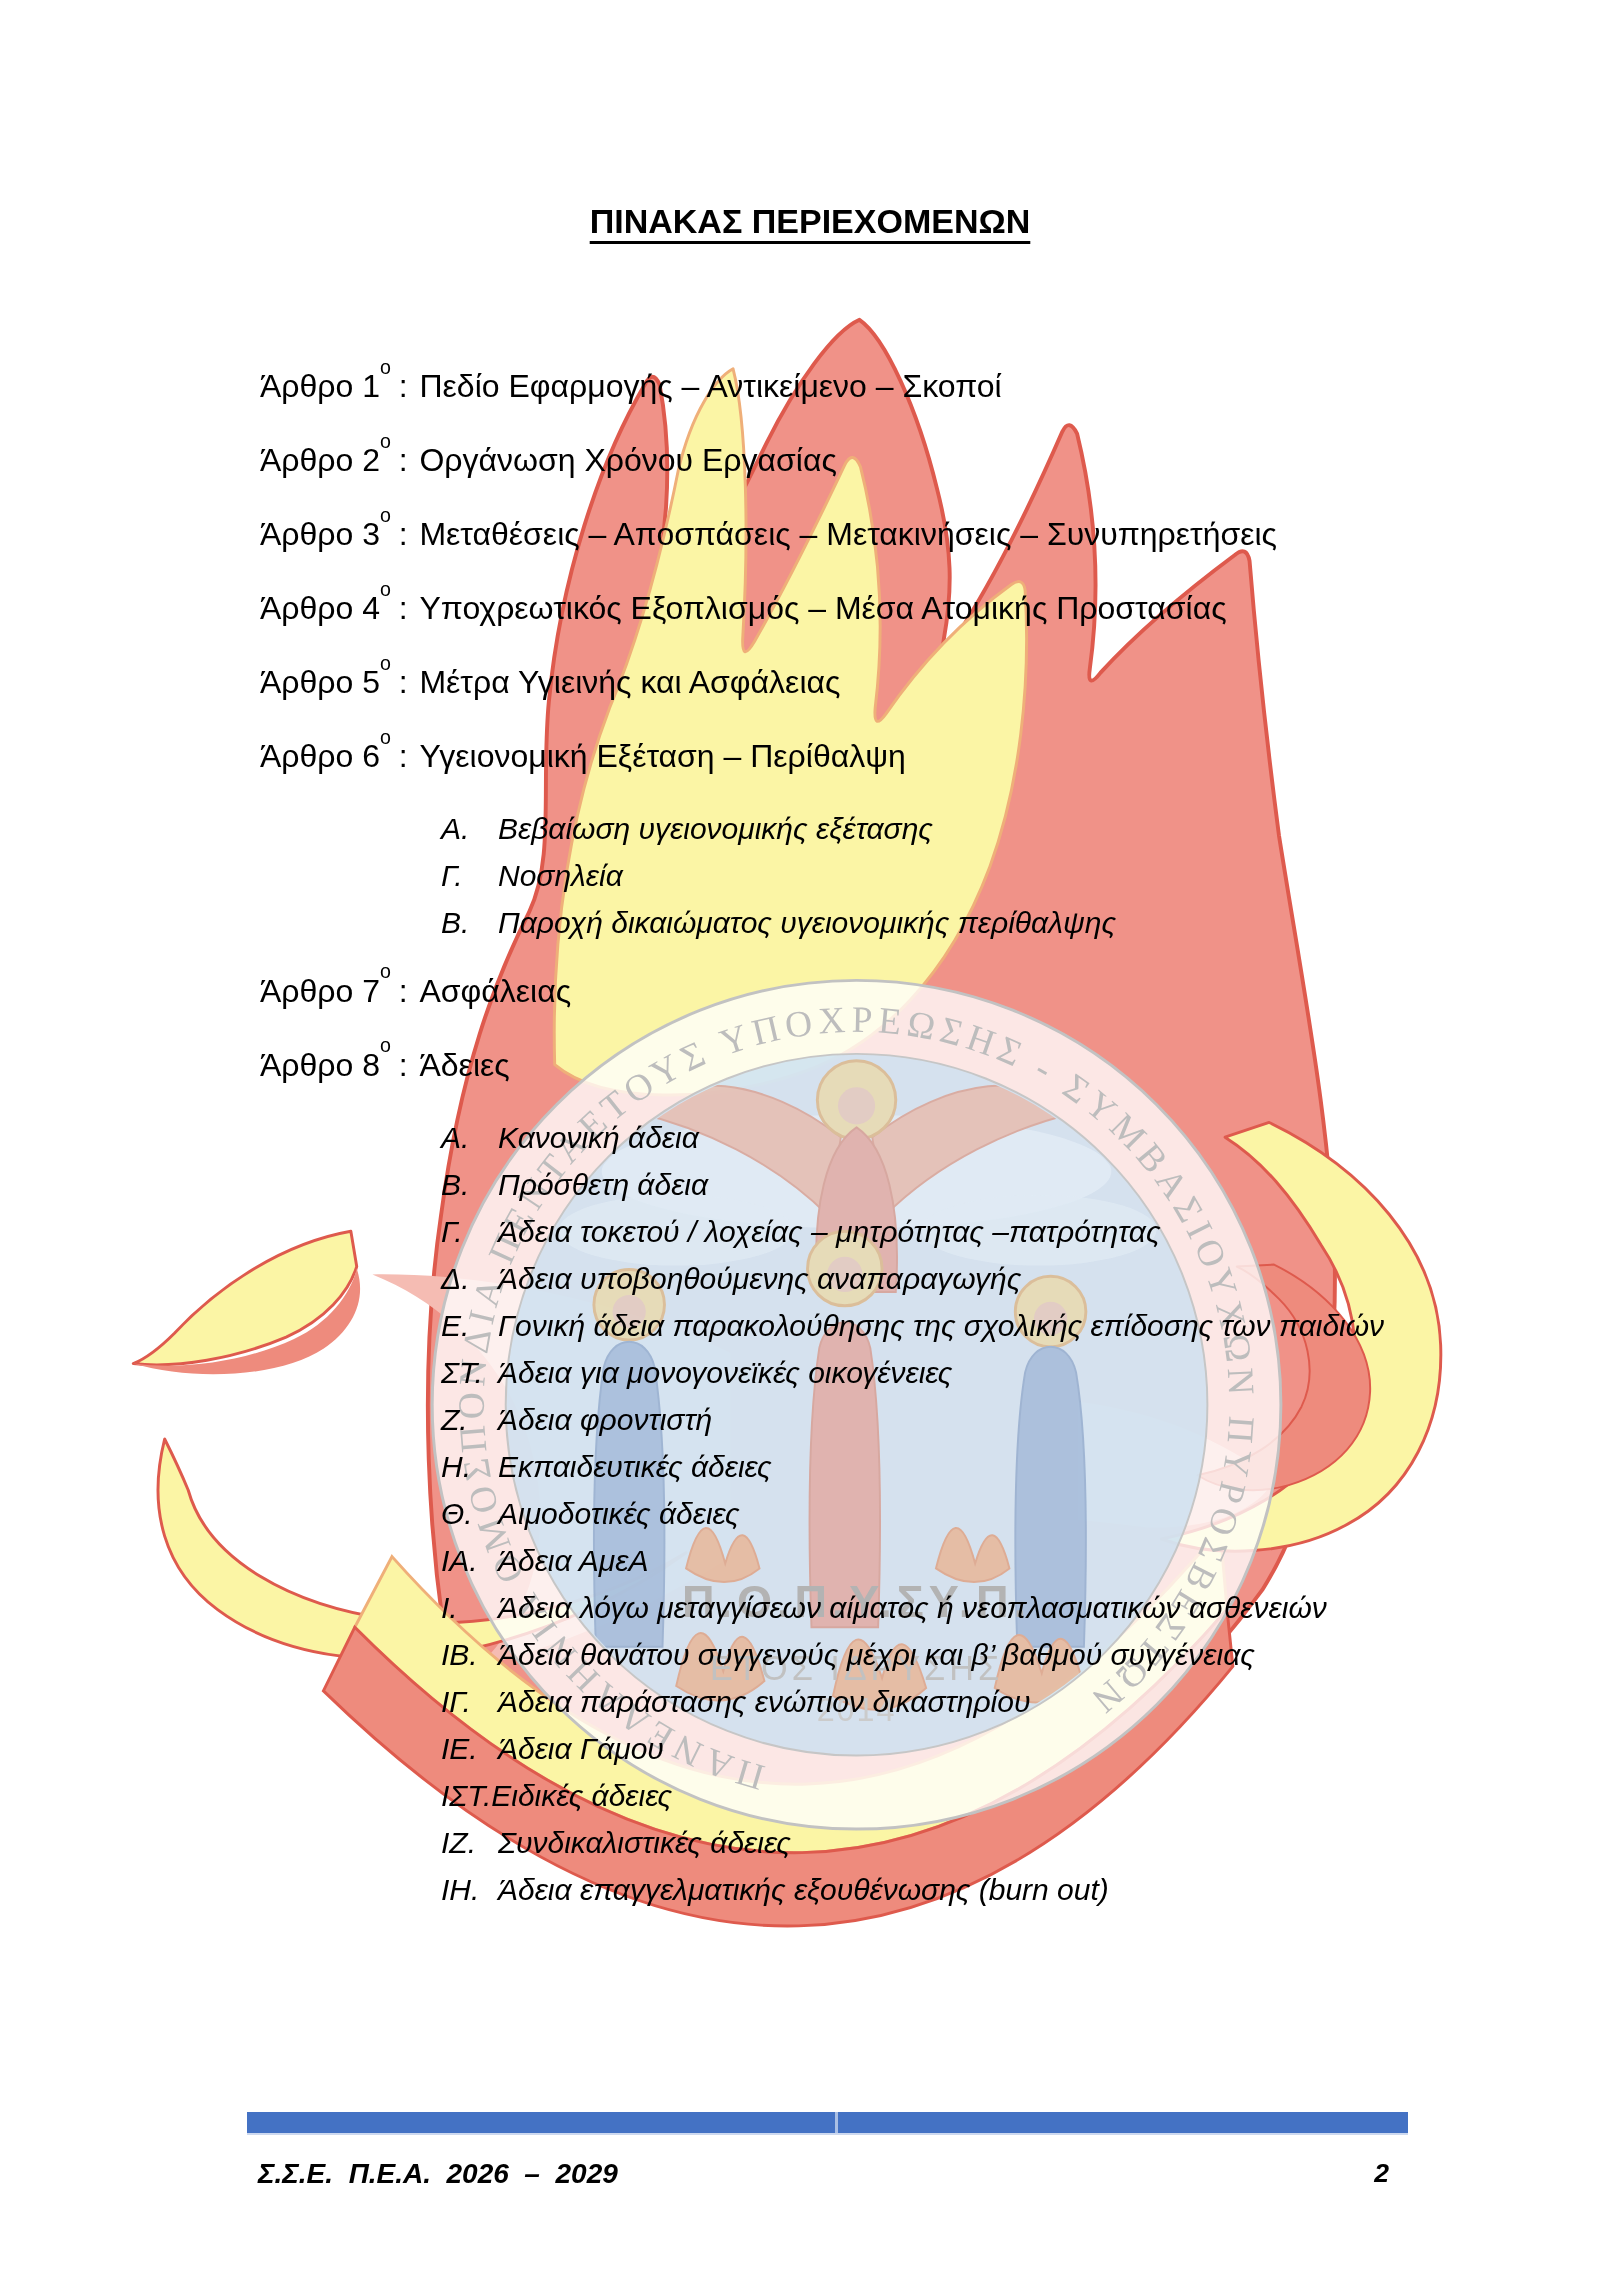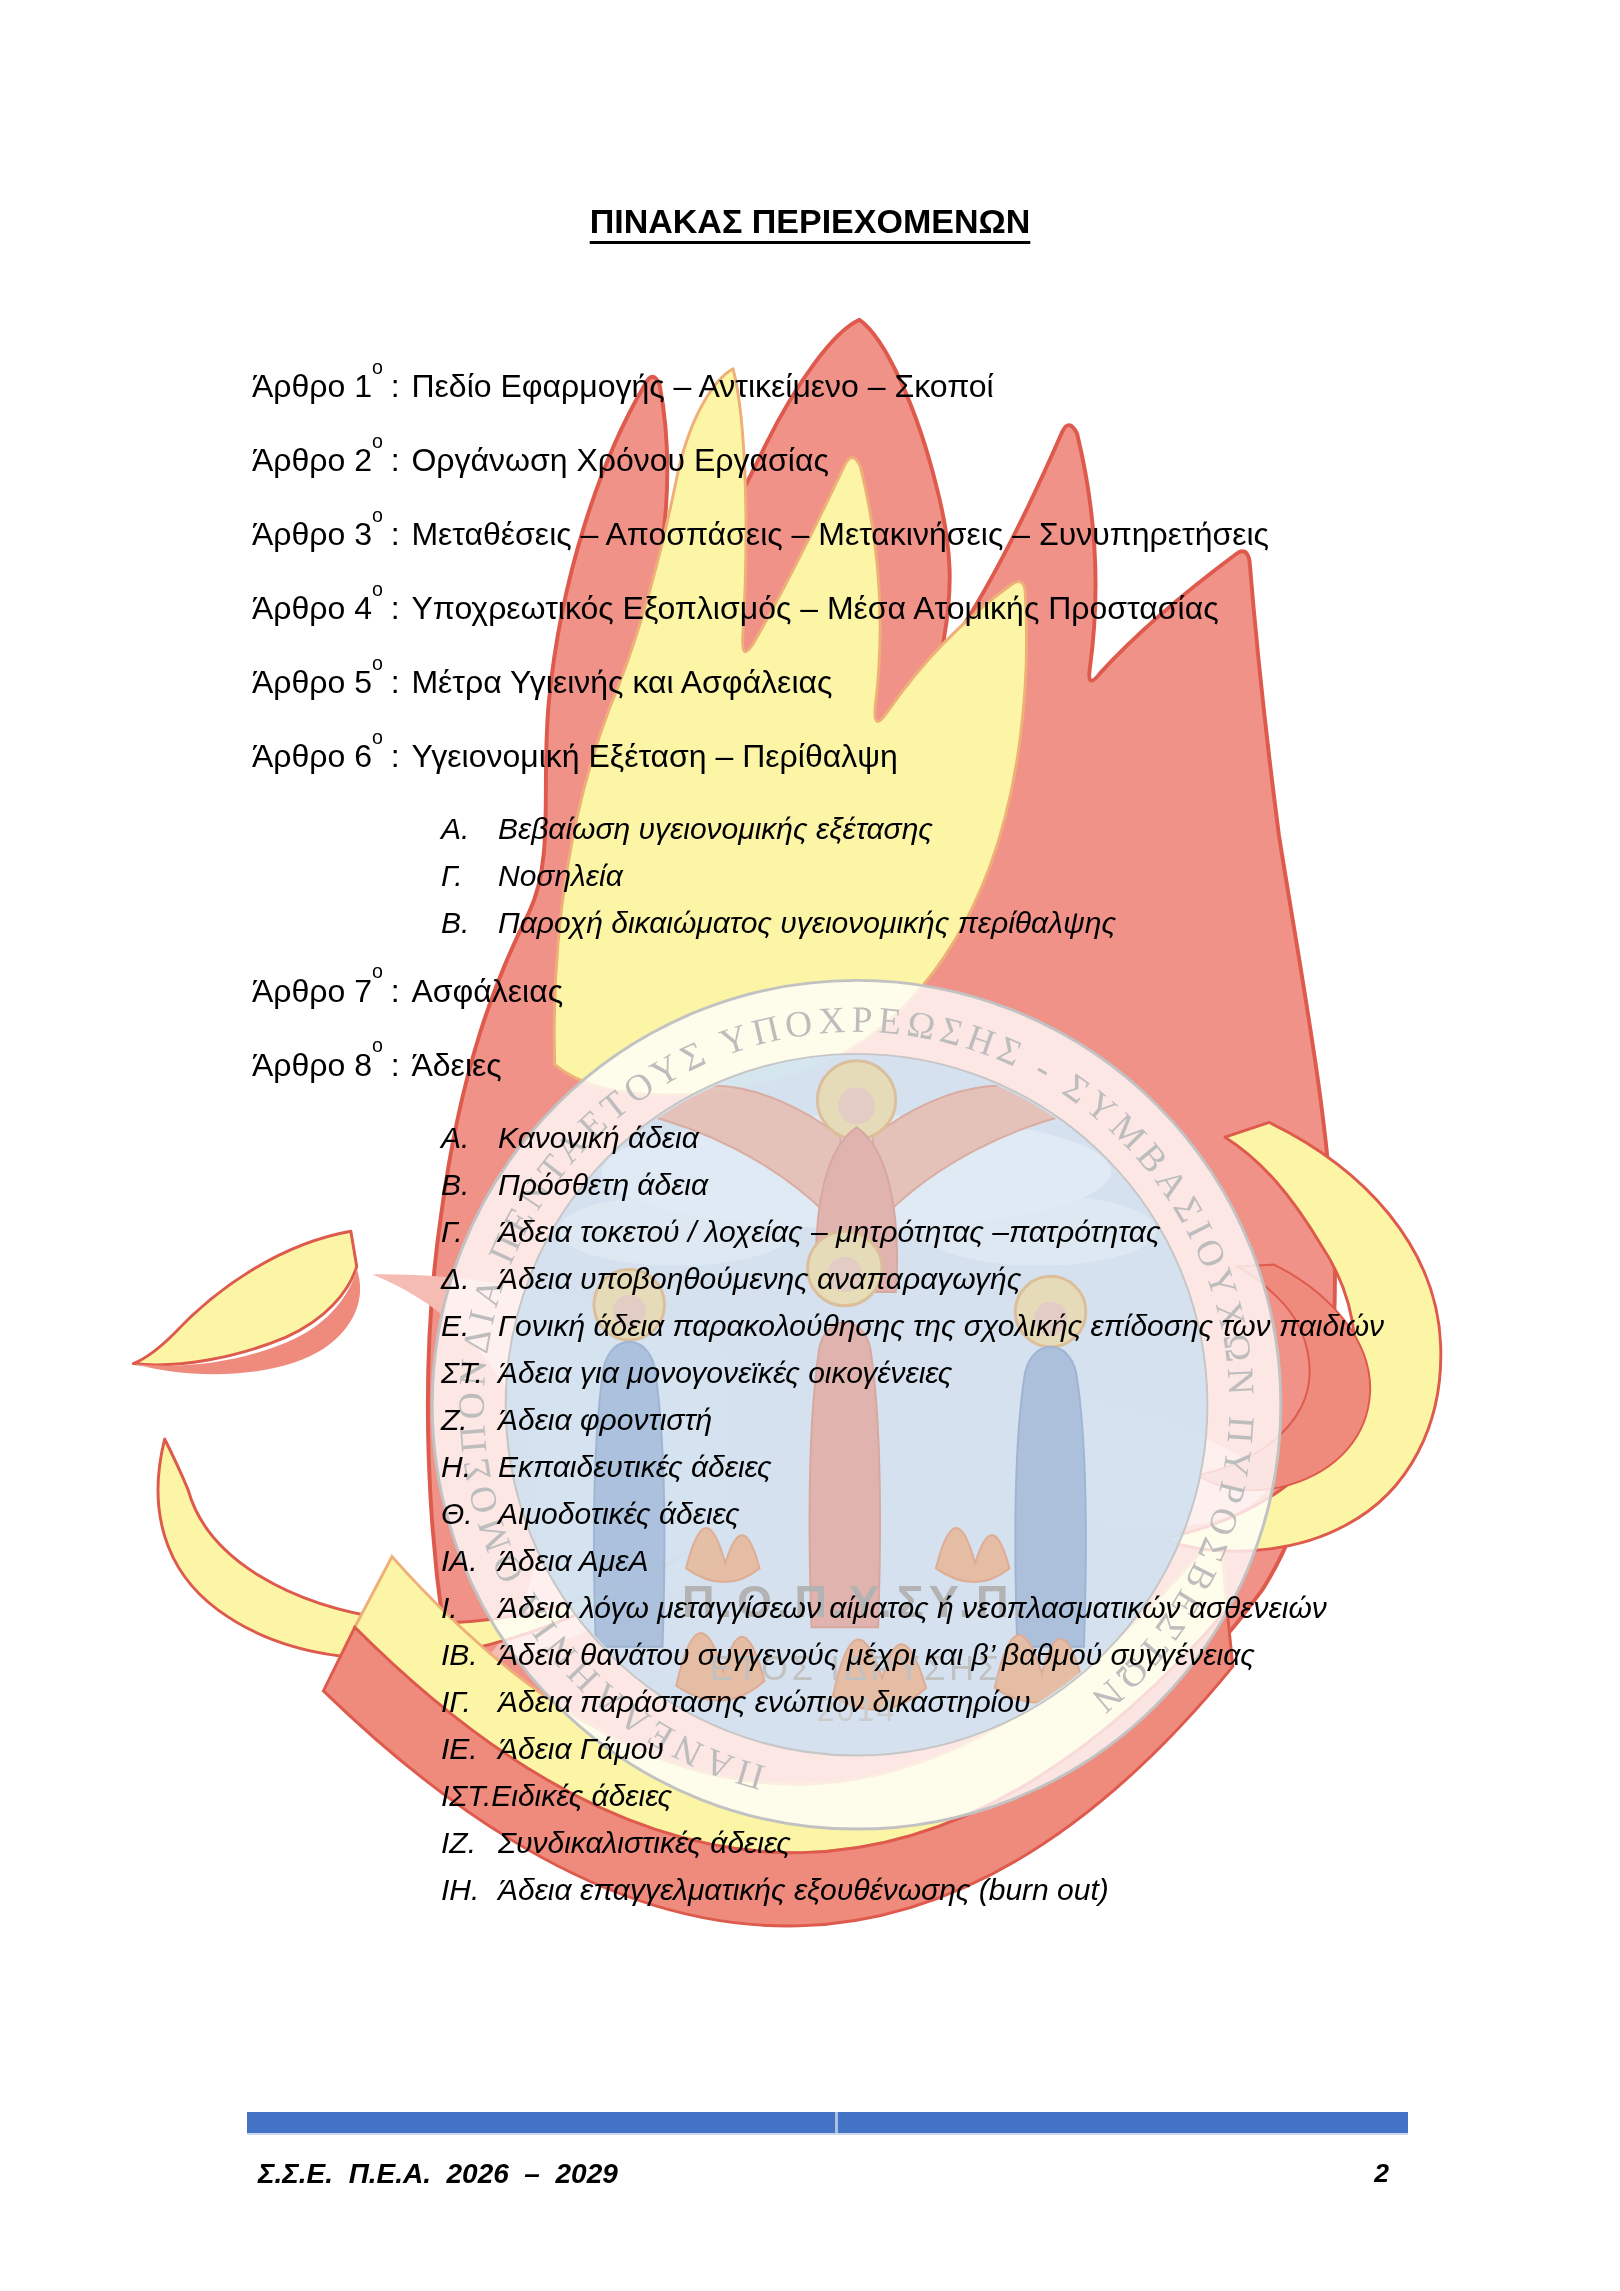--- a/index.html
+++ b/index.html
@@ -66,21 +66,21 @@
   }
   .doc-title .u {
     text-decoration: underline;
     text-decoration-thickness: 2.9px;
     text-underline-offset: 7.8px;
   }
   .toc { margin: 120px 176px 0 245px; }
   .article {
     font-size: 32px;
     line-height: 43px;
-    margin: 0 0 31px 7px;
+    margin: 0 0 31px 15px;
     white-space: nowrap;
   }
   .article .ord { font-size: 19.6px; position: relative; top: -11.8px; line-height: 0; }
   .article .sep { margin: 0 11.8px 0 7.8px; }
   .subs { margin: -3.9px 0 23.5px 0; }
   .sub {
     font-size: 30px;
     font-style: italic;
     line-height: 47px;
     margin-left: 196px;

